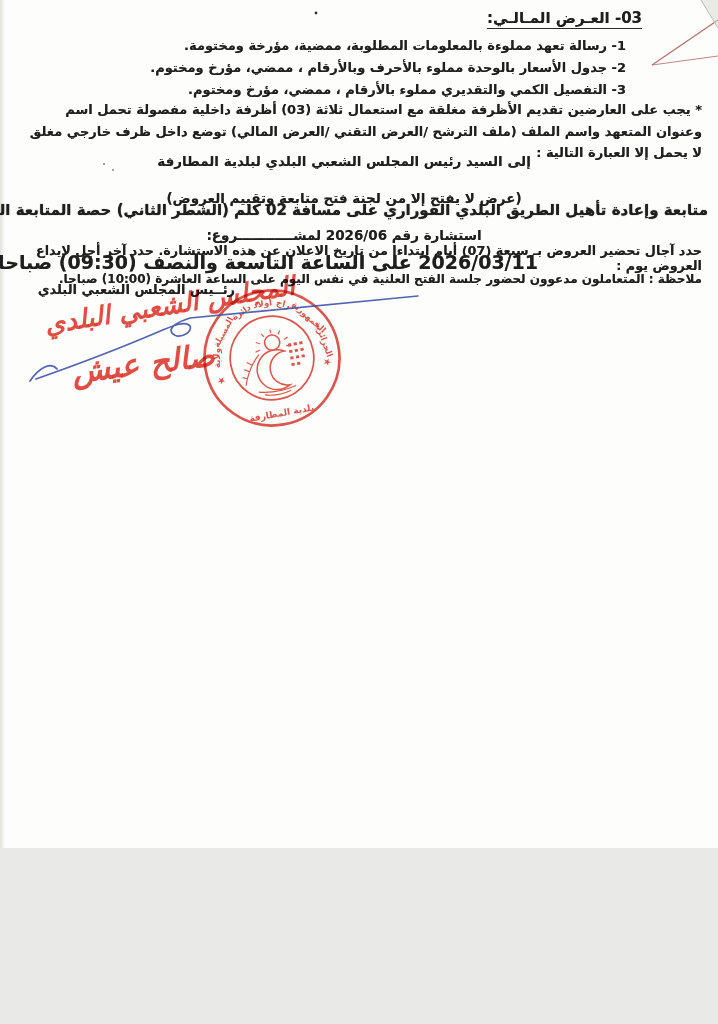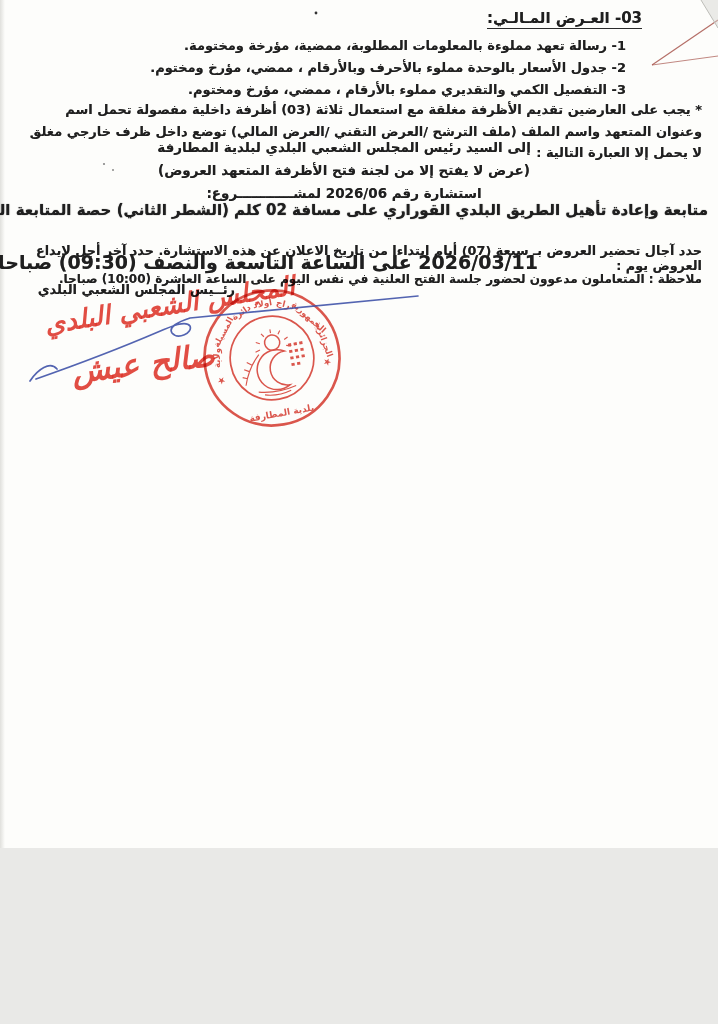--- a/index.html
+++ b/index.html
@@ -27,21 +27,21 @@
   }
   .list div{ white-space:nowrap; }
   .envelope{
     position:absolute; top:99px; right:16px; left:16px;
     font-size:13px; font-weight:bold; text-align:right; line-height:21.5px;
   }
   .centered{
     position:absolute; top:136px; left:0; right:30px;
     text-align:center; font-size:13.5px; font-weight:bold; line-height:23px;
   }
-  .centered div{ white-space:nowrap; }
+  .centered div{ white-space:nowrap;margin-top:14px; }
   .project{
     position:absolute; top:201px; left:0; right:10px; text-align:center;
     font-size:15px; font-weight:bold; white-space:nowrap;
     letter-spacing:-.3px; text-shadow:0 0 .9px rgba(20,20,20,.9);
   }
   .deadline{
     position:absolute; top:229px; right:16px; left:14px;
     font-size:12.8px; font-weight:bold; text-align:right; letter-spacing:-.2px;margin-top:14px;
   }
   .deposit{
@@ -86,21 +86,21 @@
   <div class="list ink">
     <div>1- رسالة تعهد مملوءة بالمعلومات المطلوبة، ممضية، مؤرخة ومختومة.</div>
     <div>2- جدول الأسعار بالوحدة مملوء بالأحرف وبالأرقام ، ممضي، مؤرخ ومختوم.</div>
     <div>3- التفصيل الكمي والتقديري مملوء بالأرقام ، ممضي، مؤرخ ومختوم.</div>
   </div>
 
   <div class="envelope ink">* يجب على العارضين تقديم الأظرفة مغلقة مع استعمال ثلاثة (03) أظرفة داخلية مفصولة تحمل اسم وعنوان المتعهد واسم الملف (ملف الترشح /العرض التقني /العرض المالي) توضع داخل ظرف خارجي مغلق لا يحمل إلا العبارة التالية :</div>
 
   <div class="centered ink">
     <div>إلى السيد رئيس المجلس الشعبي البلدي لبلدية المطارفة</div>
-    <div>(عرض لا يفتح إلا من لجنة فتح الأظرفة المتعهد العروض)</div>
+    <div>(عرض لا يفتح إلا من لجنة فتح متابعة وتقييم العروض)</div>
     <div>استشارة رقم 2026/06 لمشــــــــــــروع:</div>
   </div>
 
   <div class="project">متابعة وإعادة تأهيل الطريق البلدي القوراري على مسافة 02 كلم (الشطر الثاني) حصة المتابعة التقنية</div>
 
   <div class="deadline ink">حدد آجال تحضير العروض بـ سبعة (07) أيام ابتداءا من تاريخ الاعلان عن هذه الاستشارة. حدد آخر أجل لايداع العروض يوم :</div>
   <div class="deposit ink">2026/03/11 على الساعة التاسعة والنصف (09:30) صباحا.</div>
   <div class="note ink">ملاحظة : المتعاملون مدعوون لحضور جلسة الفتح العلنية في نفس اليوم على الساعة العاشرة (10:00) صباحا.</div>
 
   <div class="signer ink">رئــيس المجلس الشعبي البلدي</div>

